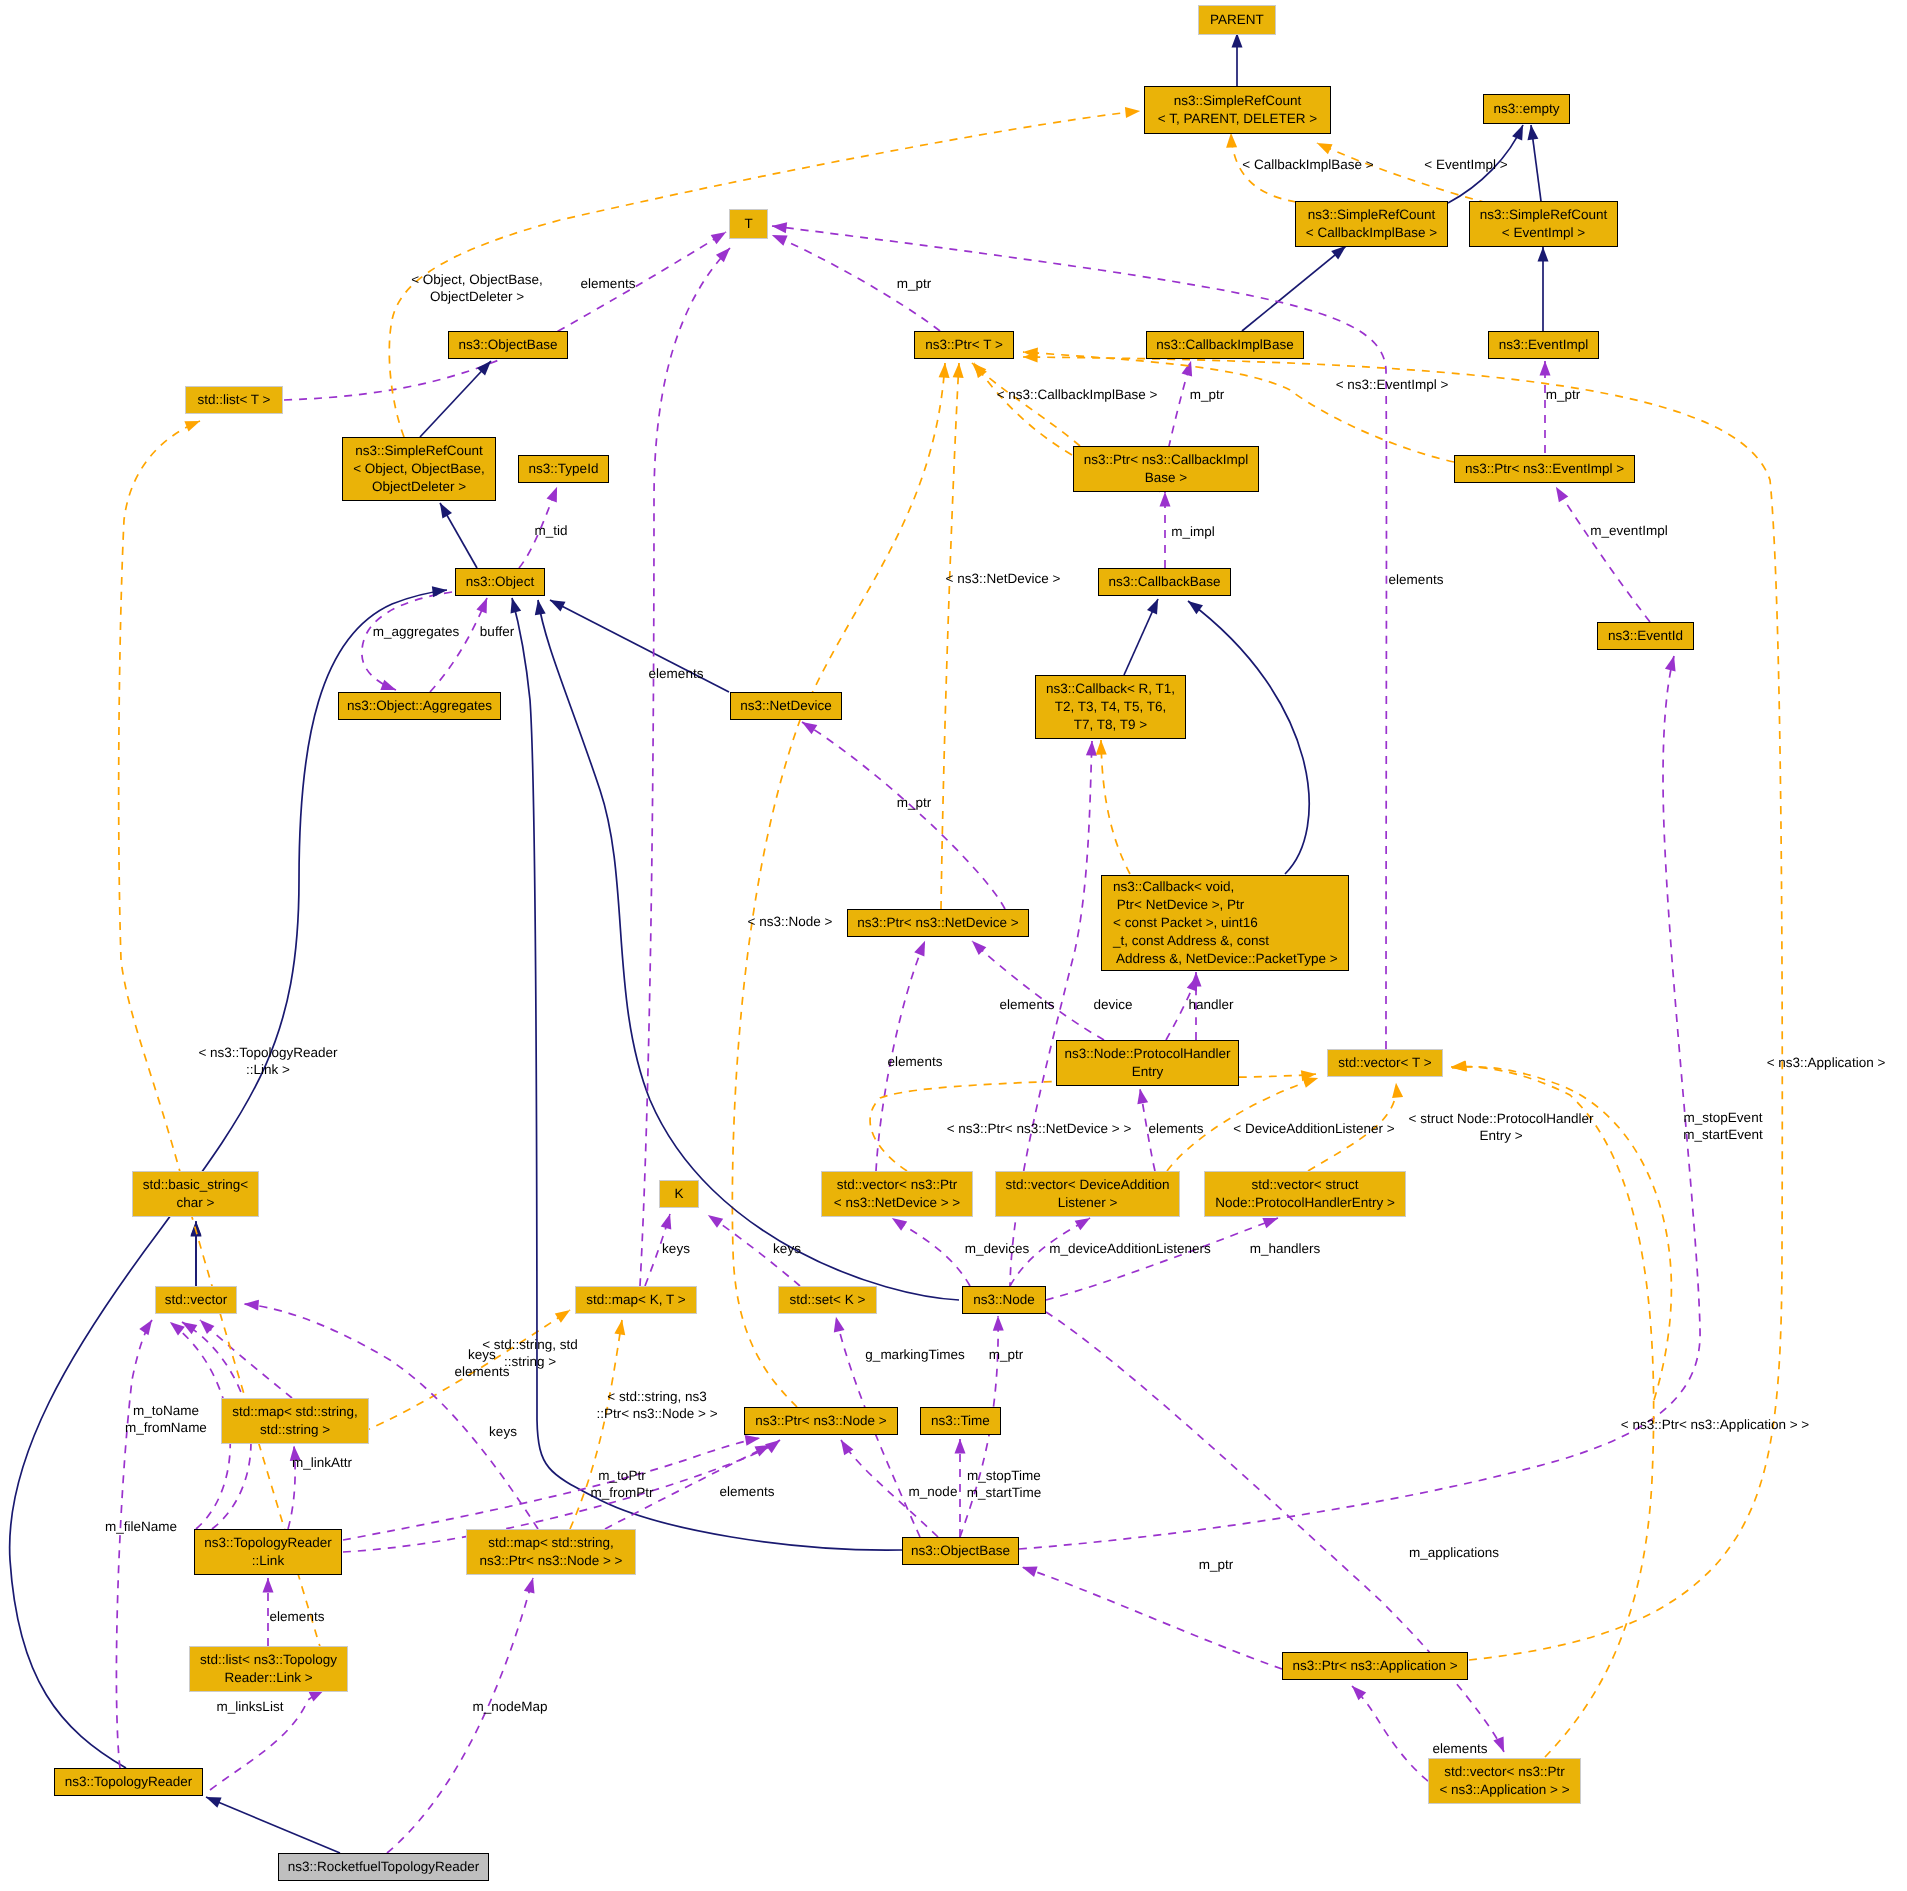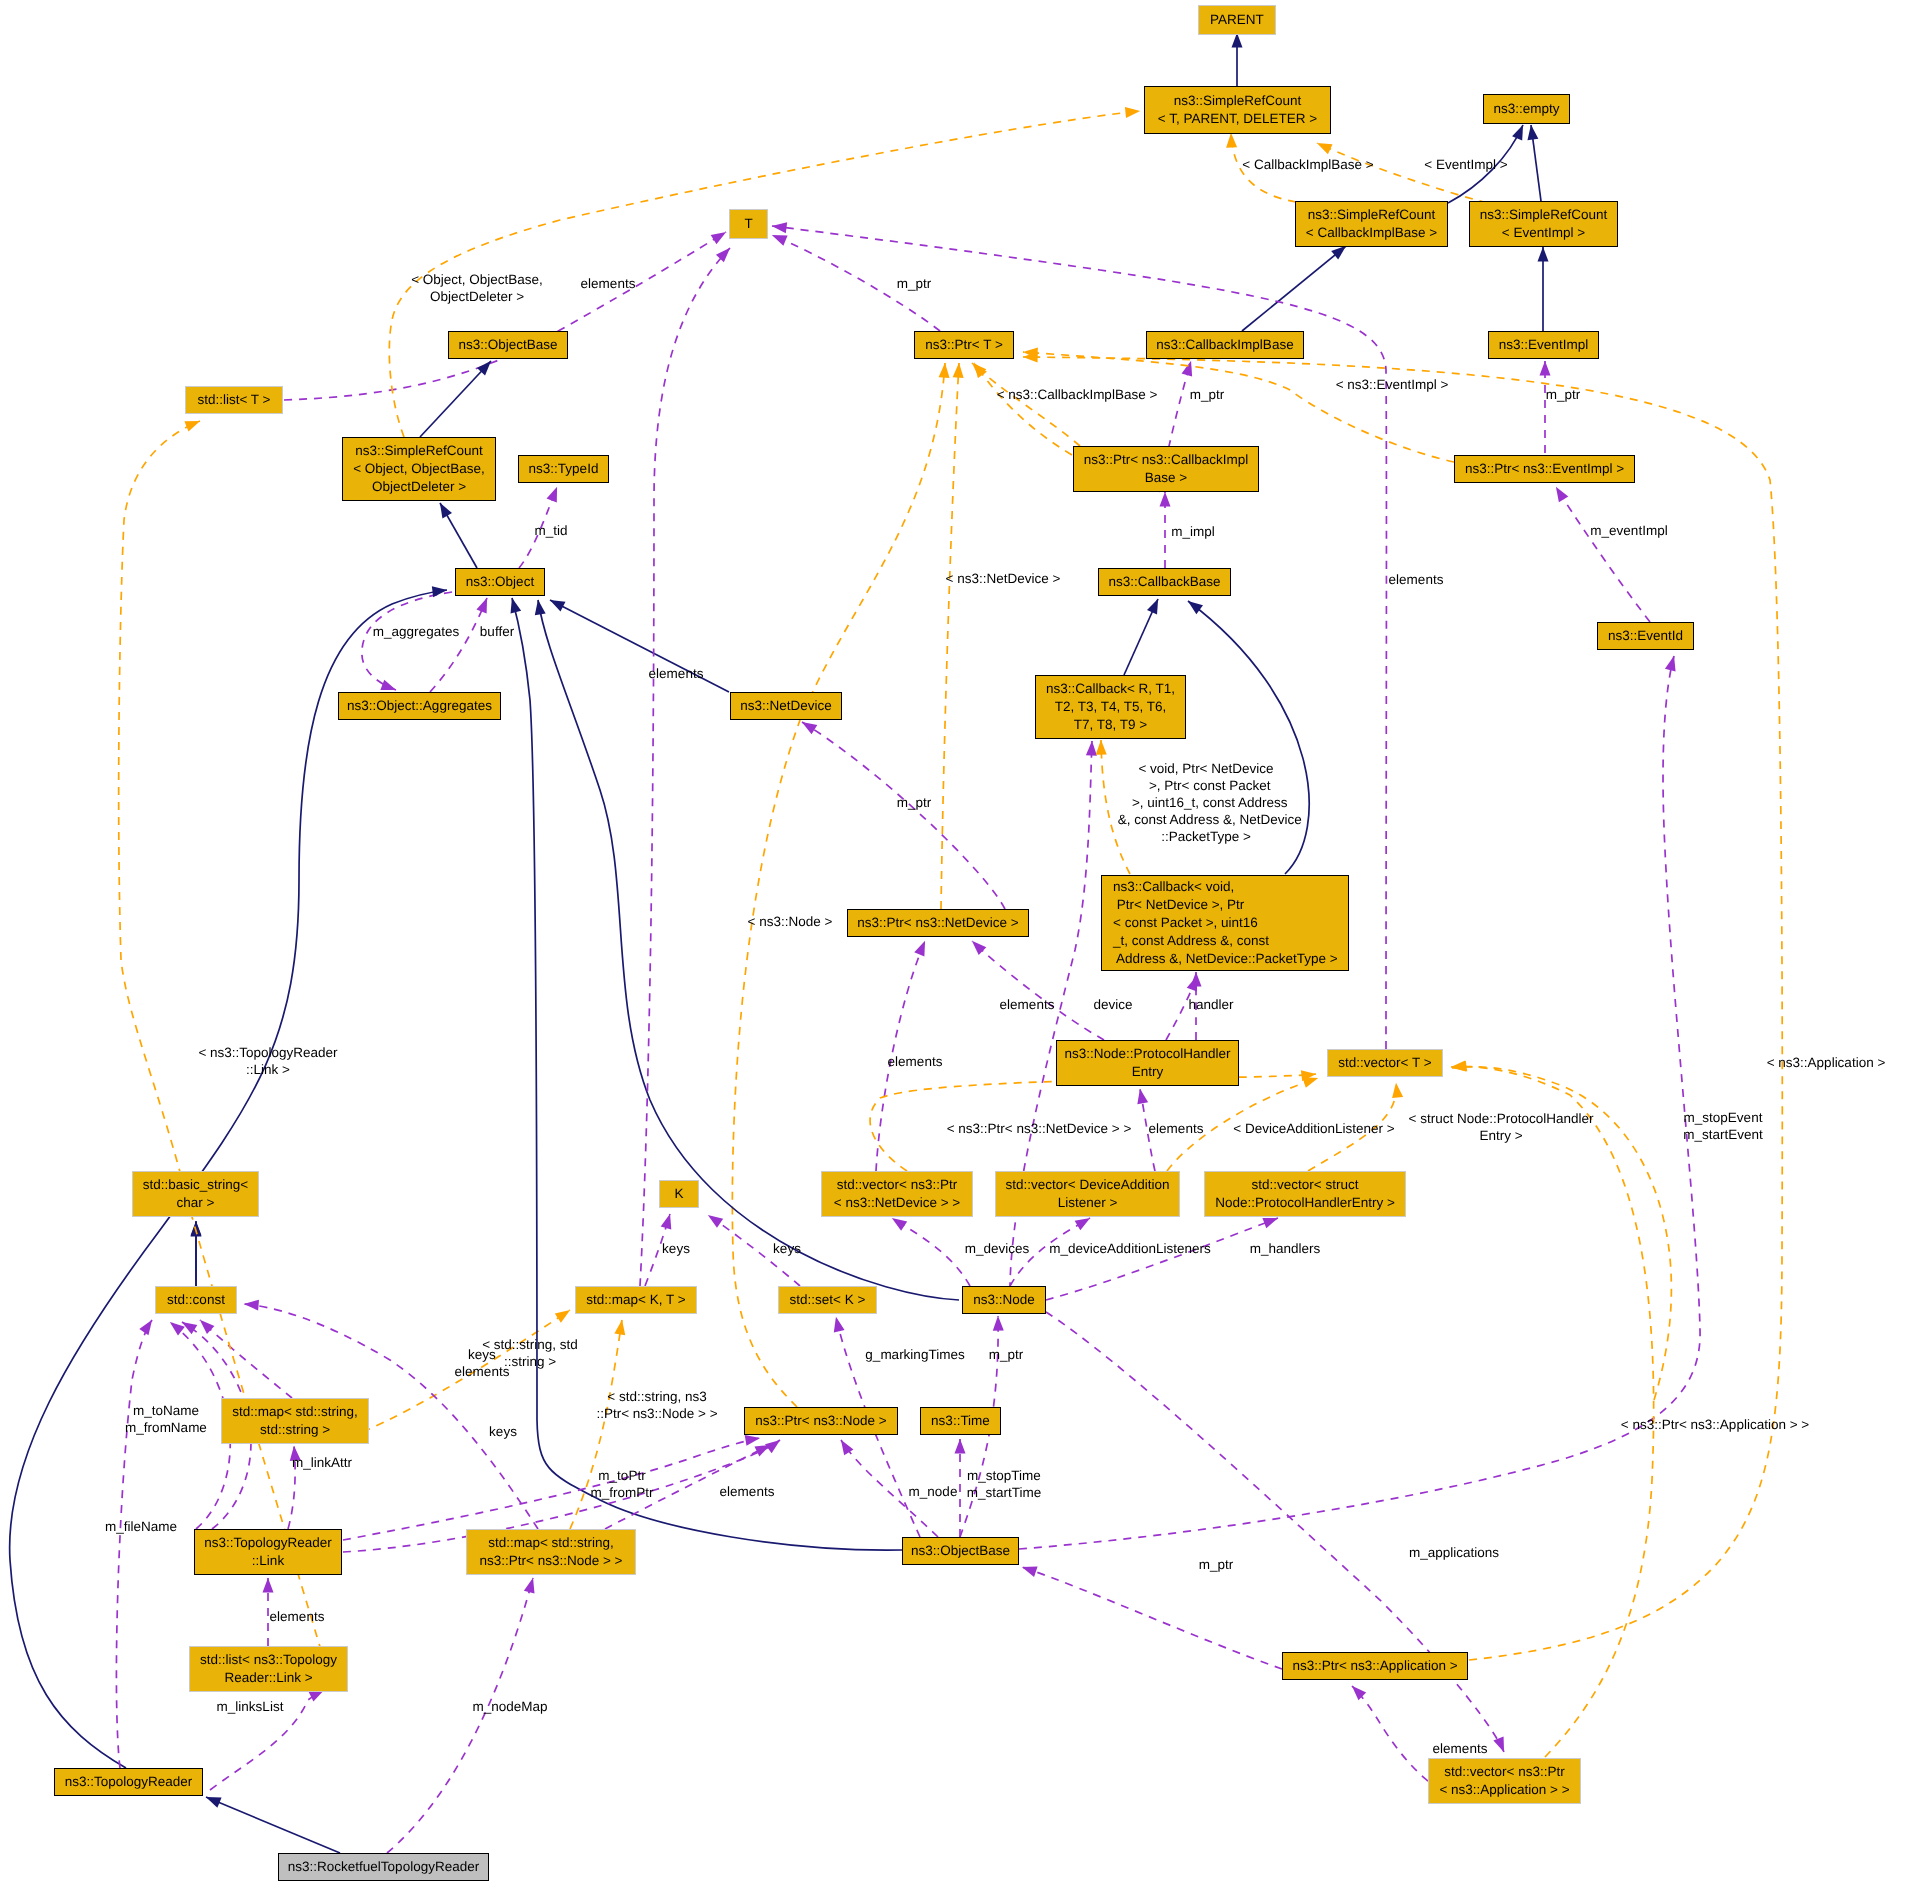--- a/index.html
+++ b/index.html
@@ -133,21 +133,21 @@
 <div class="node black" style="left:1035px;top:675px;width:151px;height:64px"><span>ns3::Callback&lt; R, T1,</span><span>T2, T3, T4, T5, T6,</span><span>T7, T8, T9 &gt;</span></div>
 <div class="node black lalign" style="left:1101px;top:875px;width:248px;height:96px"><span>ns3::Callback&lt; void,</span><span> Ptr&lt; NetDevice &gt;, Ptr</span><span>&lt; const Packet &gt;, uint16</span><span>_t, const Address &amp;, const</span><span> Address &amp;, NetDevice::PacketType &gt;</span></div>
 <div class="node black" style="left:847px;top:909px;width:182px;height:28px"><span>ns3::Ptr&lt; ns3::NetDevice &gt;</span></div>
 <div class="node black" style="left:1056px;top:1040px;width:183px;height:46px"><span>ns3::Node::ProtocolHandler</span><span>Entry</span></div>
 <div class="node gray" style="left:1327px;top:1049px;width:116px;height:28px"><span>std::vector&lt; T &gt;</span></div>
 <div class="node gray" style="left:821px;top:1171px;width:152px;height:46px"><span>std::vector&lt; ns3::Ptr</span><span>&lt; ns3::NetDevice &gt; &gt;</span></div>
 <div class="node gray" style="left:995px;top:1171px;width:185px;height:46px"><span>std::vector&lt; DeviceAddition</span><span>Listener &gt;</span></div>
 <div class="node gray" style="left:1204px;top:1171px;width:202px;height:46px"><span>std::vector&lt; struct</span><span>Node::ProtocolHandlerEntry &gt;</span></div>
 <div class="node gray" style="left:132px;top:1171px;width:127px;height:46px"><span>std::basic_string&lt;</span><span>char &gt;</span></div>
 <div class="node gray" style="left:659px;top:1180px;width:40px;height:28px"><span>K</span></div>
-<div class="node gray" style="left:155px;top:1286px;width:82px;height:28px"><span>std::const</span></div>
+<div class="node gray" style="left:155px;top:1286px;width:82px;height:28px"><span>std::vector</span></div>
 <div class="node gray" style="left:575px;top:1286px;width:122px;height:28px"><span>std::map&lt; K, T &gt;</span></div>
 <div class="node gray" style="left:778px;top:1286px;width:99px;height:28px"><span>std::set&lt; K &gt;</span></div>
 <div class="node black" style="left:962px;top:1286px;width:84px;height:28px"><span>ns3::Node</span></div>
 <div class="node gray" style="left:221px;top:1398px;width:148px;height:46px"><span>std::map&lt; std::string,</span><span>std::string &gt;</span></div>
 <div class="node black" style="left:744px;top:1407px;width:154px;height:28px"><span>ns3::Ptr&lt; ns3::Node &gt;</span></div>
 <div class="node black" style="left:920px;top:1407px;width:81px;height:28px"><span>ns3::Time</span></div>
 <div class="node black" style="left:194px;top:1529px;width:148px;height:46px"><span>ns3::TopologyReader</span><span>::Link</span></div>
 <div class="node gray" style="left:466px;top:1529px;width:170px;height:46px"><span>std::map&lt; std::string,</span><span>ns3::Ptr&lt; ns3::Node &gt; &gt;</span></div>
 <div class="node black" style="left:902px;top:1537px;width:117px;height:28px"><span>ns3::ObjectBase</span></div>
 <div class="node gray" style="left:189px;top:1646px;width:159px;height:46px"><span>std::list&lt; ns3::Topology</span><span>Reader::Link &gt;</span></div>
@@ -165,21 +165,20 @@
 <div class="elabel" style="left:1392px;top:376px;transform:translateX(-50%)"><span>&lt; ns3::EventImpl &gt;</span></div>
 <div class="elabel" style="left:1563px;top:386px;transform:translateX(-50%)"><span>m_ptr</span></div>
 <div class="elabel" style="left:551px;top:522px;transform:translateX(-50%)"><span>m_tid</span></div>
 <div class="elabel" style="left:1193px;top:523px;transform:translateX(-50%)"><span>m_impl</span></div>
 <div class="elabel" style="left:1629px;top:522px;transform:translateX(-50%)"><span>m_eventImpl</span></div>
 <div class="elabel" style="left:1003px;top:570px;transform:translateX(-50%)"><span>&lt; ns3::NetDevice &gt;</span></div>
 <div class="elabel" style="left:416px;top:623px;transform:translateX(-50%)"><span>m_aggregates</span></div>
 <div class="elabel" style="left:497px;top:623px;transform:translateX(-50%)"><span>buffer</span></div>
 <div class="elabel" style="left:676px;top:665px;transform:translateX(-50%)"><span>elements</span></div>
 <div class="elabel" style="left:1416px;top:571px;transform:translateX(-50%)"><span>elements</span></div>
-<div class="elabel" style="left:1206px;top:760px;transform:translateX(-50%)"><span>&lt; void, Ptr&lt; NetDevice</span><span>  &gt;, Ptr&lt; const Packet</span><span>  &gt;, uint16_t, const Address</span><span>  &amp;, const Address &amp;, NetDevice</span><span>::PacketType &gt;</span></div>
 <div class="elabel" style="left:914px;top:794px;transform:translateX(-50%)"><span>m_ptr</span></div>
 <div class="elabel" style="left:790px;top:913px;transform:translateX(-50%)"><span>&lt; ns3::Node &gt;</span></div>
 <div class="elabel" style="left:915px;top:1053px;transform:translateX(-50%)"><span>elements</span></div>
 <div class="elabel" style="left:1027px;top:996px;transform:translateX(-50%)"><span>elements</span></div>
 <div class="elabel" style="left:1113px;top:996px;transform:translateX(-50%)"><span>device</span></div>
 <div class="elabel" style="left:1211px;top:996px;transform:translateX(-50%)"><span>handler</span></div>
 <div class="elabel" style="left:268px;top:1044px;transform:translateX(-50%)"><span>&lt; ns3::TopologyReader</span><span>::Link &gt;</span></div>
 <div class="elabel" style="left:1826px;top:1054px;transform:translateX(-50%)"><span>&lt; ns3::Application &gt;</span></div>
 <div class="elabel" style="left:1039px;top:1120px;transform:translateX(-50%)"><span>&lt; ns3::Ptr&lt; ns3::NetDevice &gt; &gt;</span></div>
 <div class="elabel" style="left:1176px;top:1120px;transform:translateX(-50%)"><span>elements</span></div>

